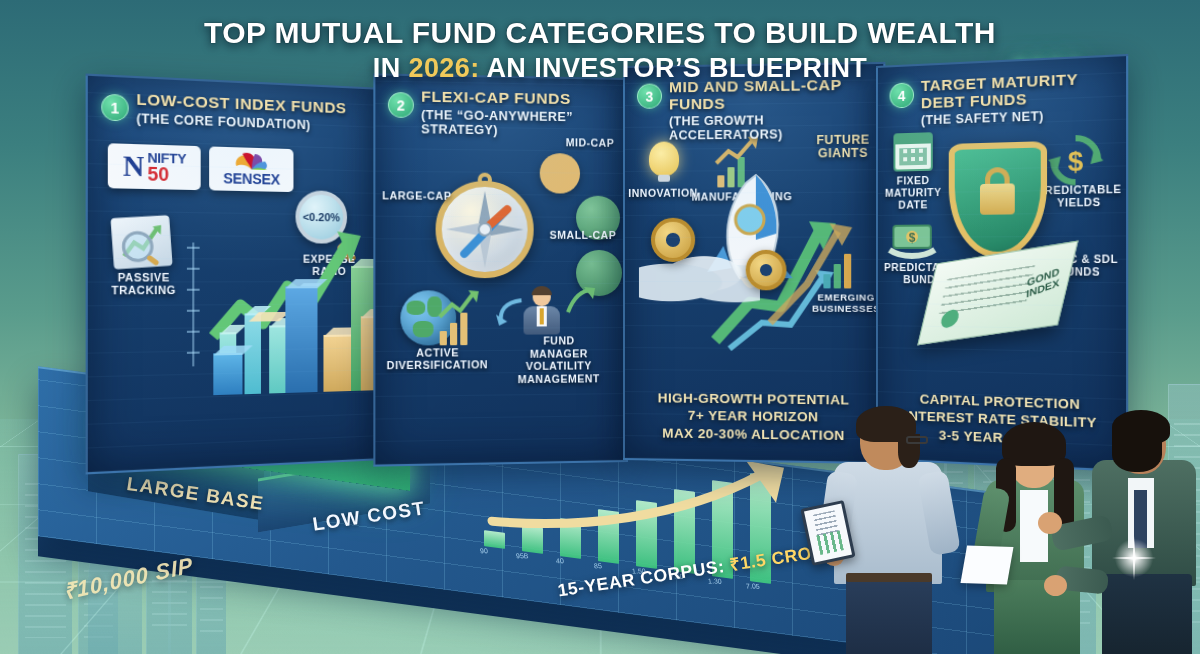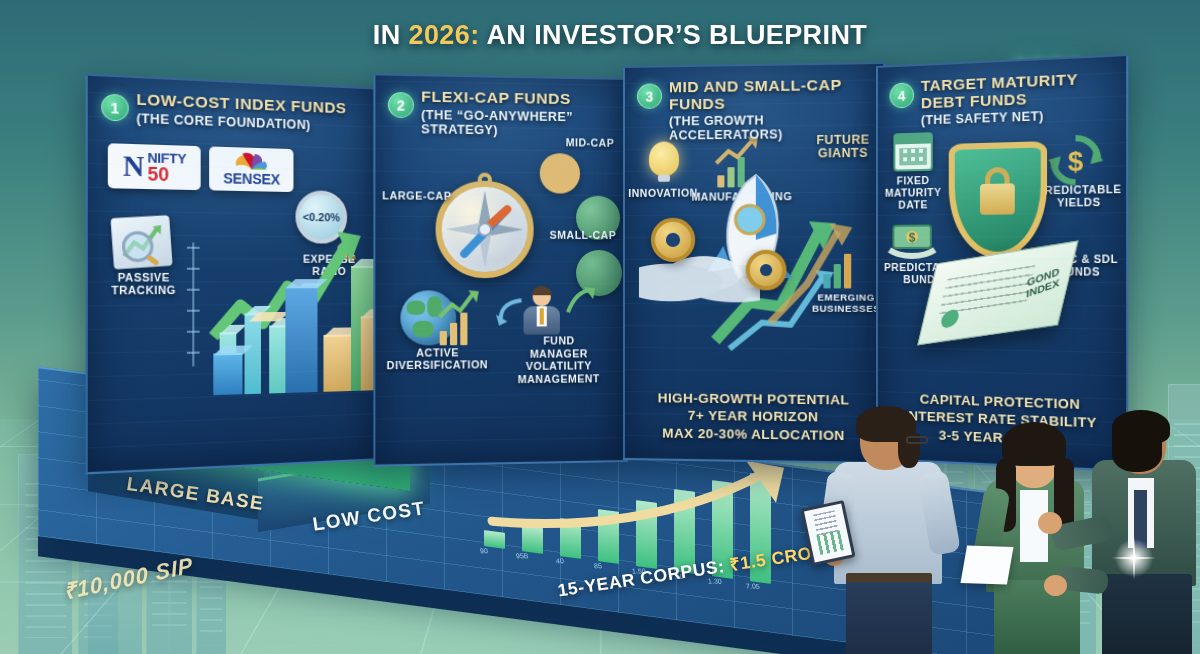--- a/index.html
+++ b/index.html
@@ -836,18 +836,19 @@
       <div class="hand" style="left:-44px; bottom:124px; width:24px; height:22px;"></div>
       <div class="arm" style="left:-26px; bottom:66px; width:52px; height:24px;
            background:linear-gradient(90deg,#4e6f62,#3b5a50); transform:rotate(6deg);"></div>
       <div class="hand" style="left:-38px; bottom:62px; width:23px; height:21px;"></div>
     </div>
 
     <div class="sparkle" style="left:292px; top:128px;"></div>
   </div>
 
   <div class="title-wrap">
+    <div class="t1">TOP MUTUAL FUND CATEGORIES TO BUILD WEALTH</div>
     <div class="t2">
       <span>IN </span><em>2026:</em><span> AN INVESTOR’S BLUEPRINT</span>
     </div>
   </div>
 
 </div>
 
 </body></html>

